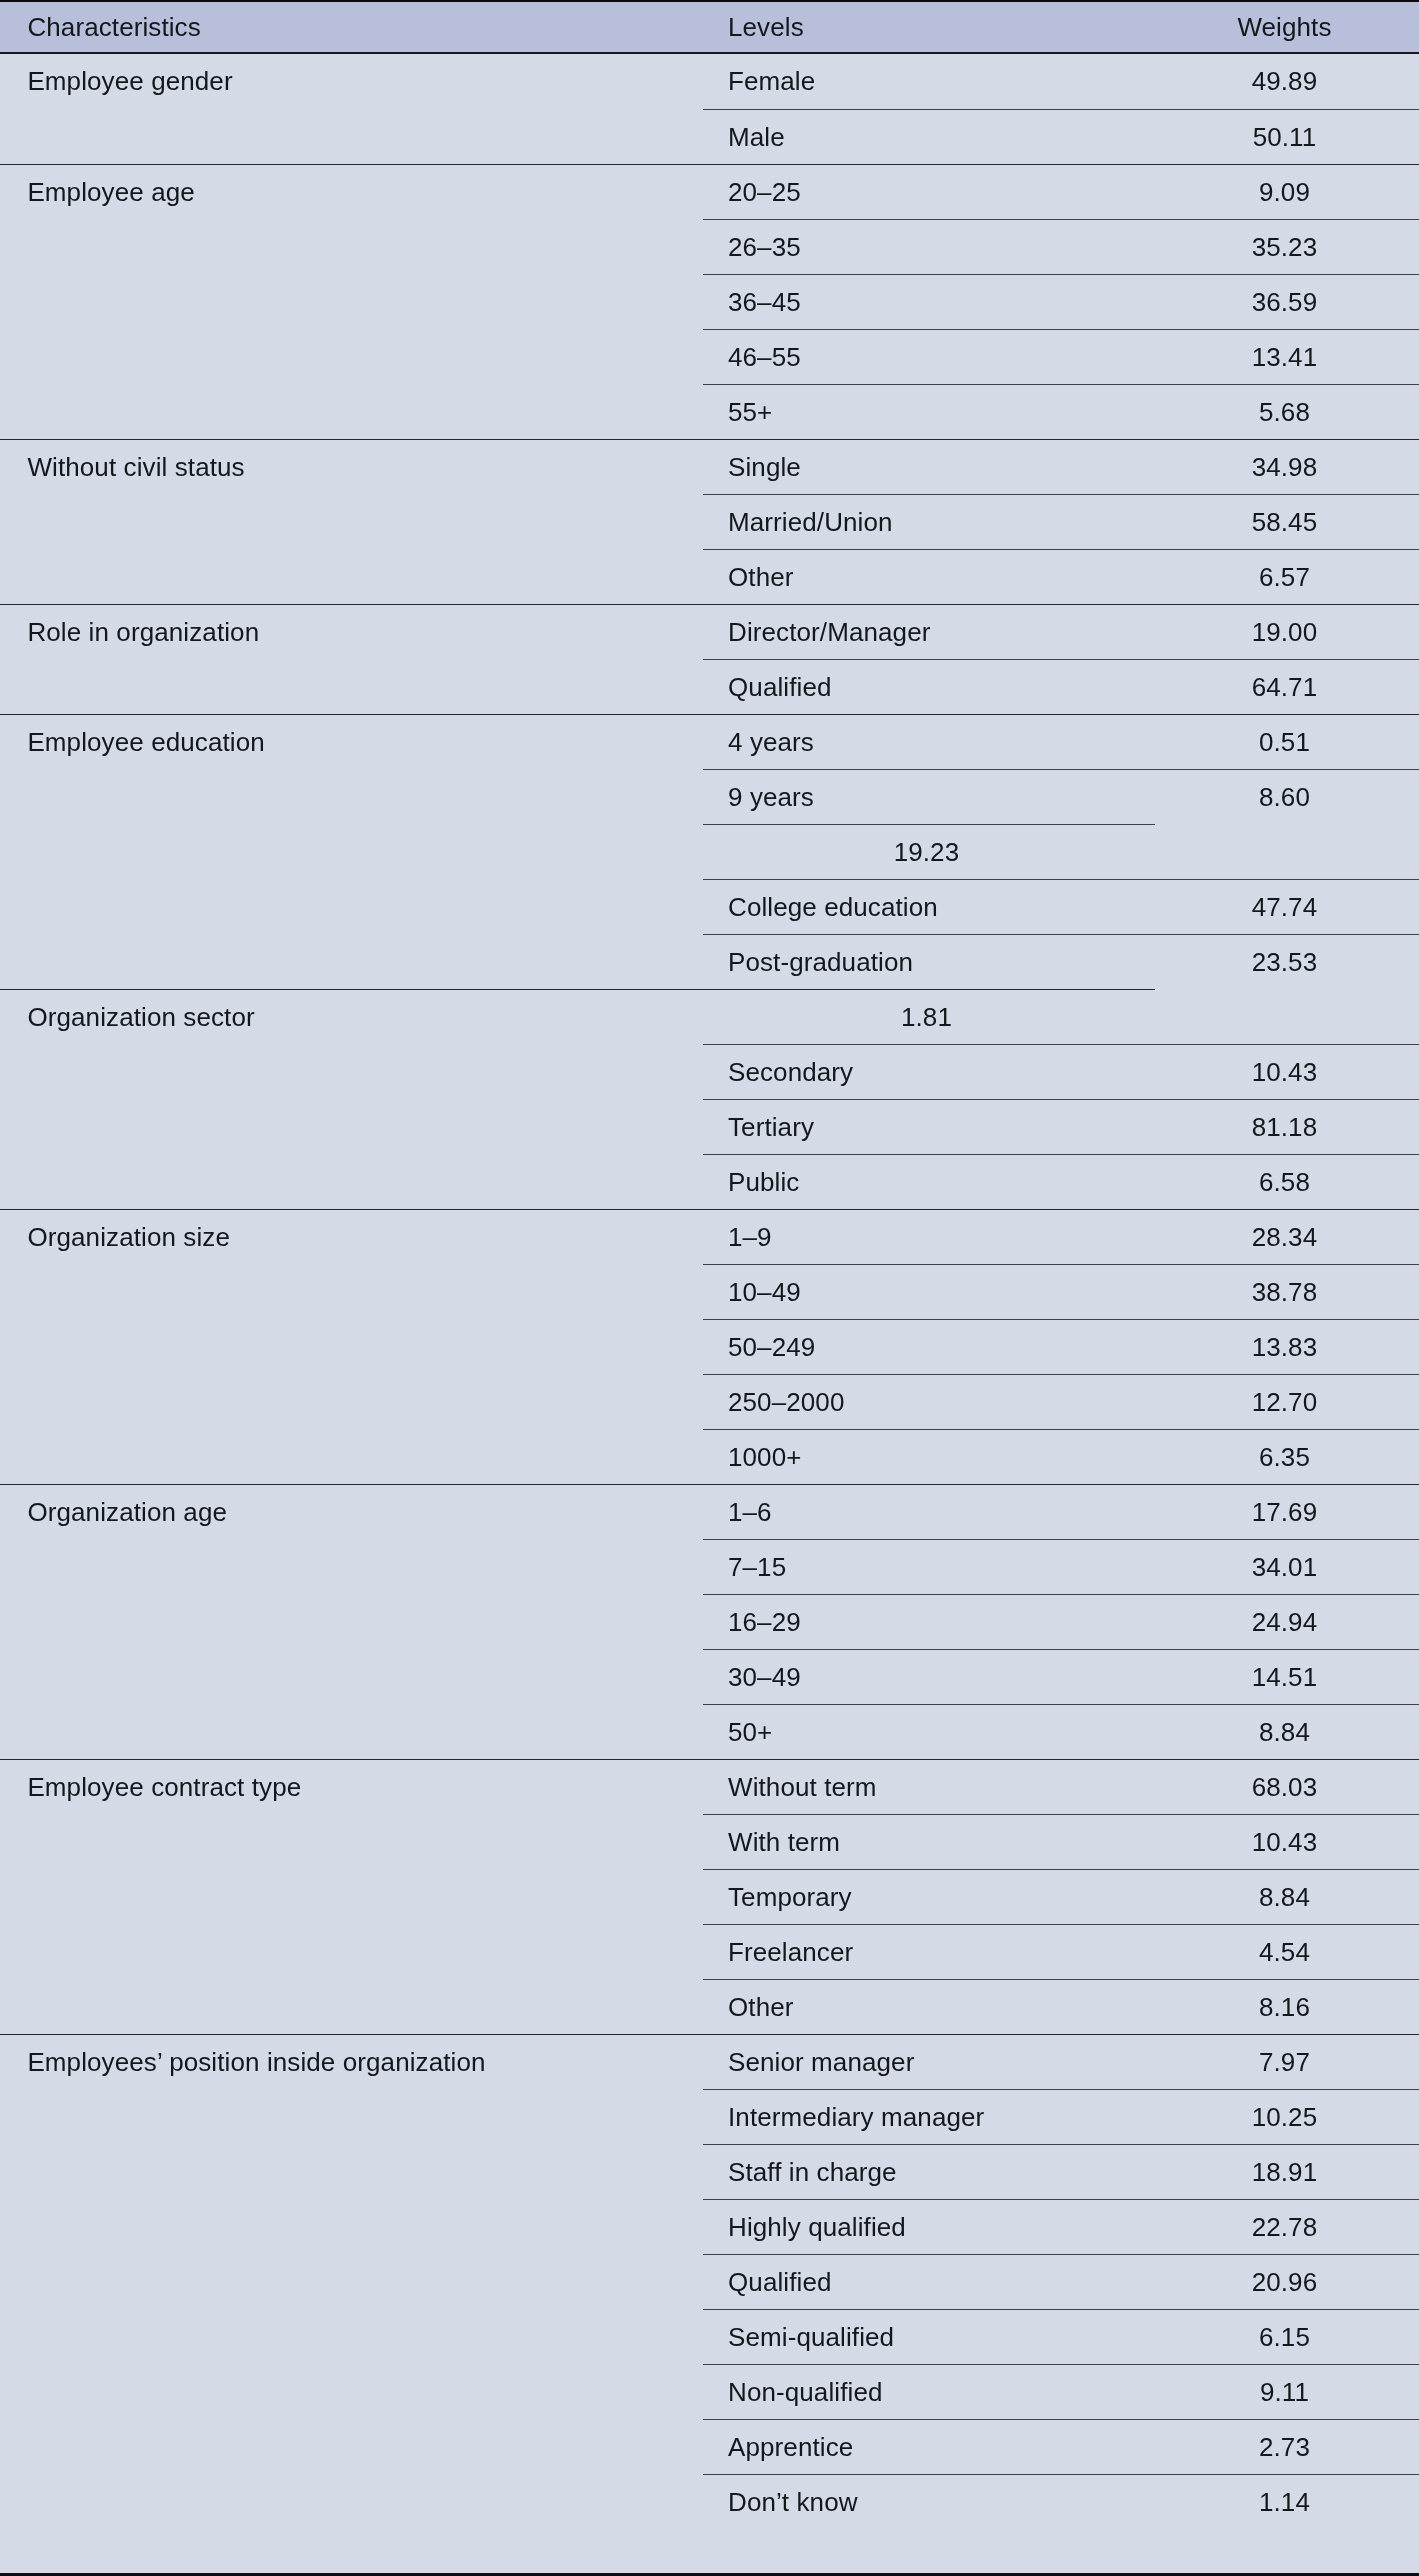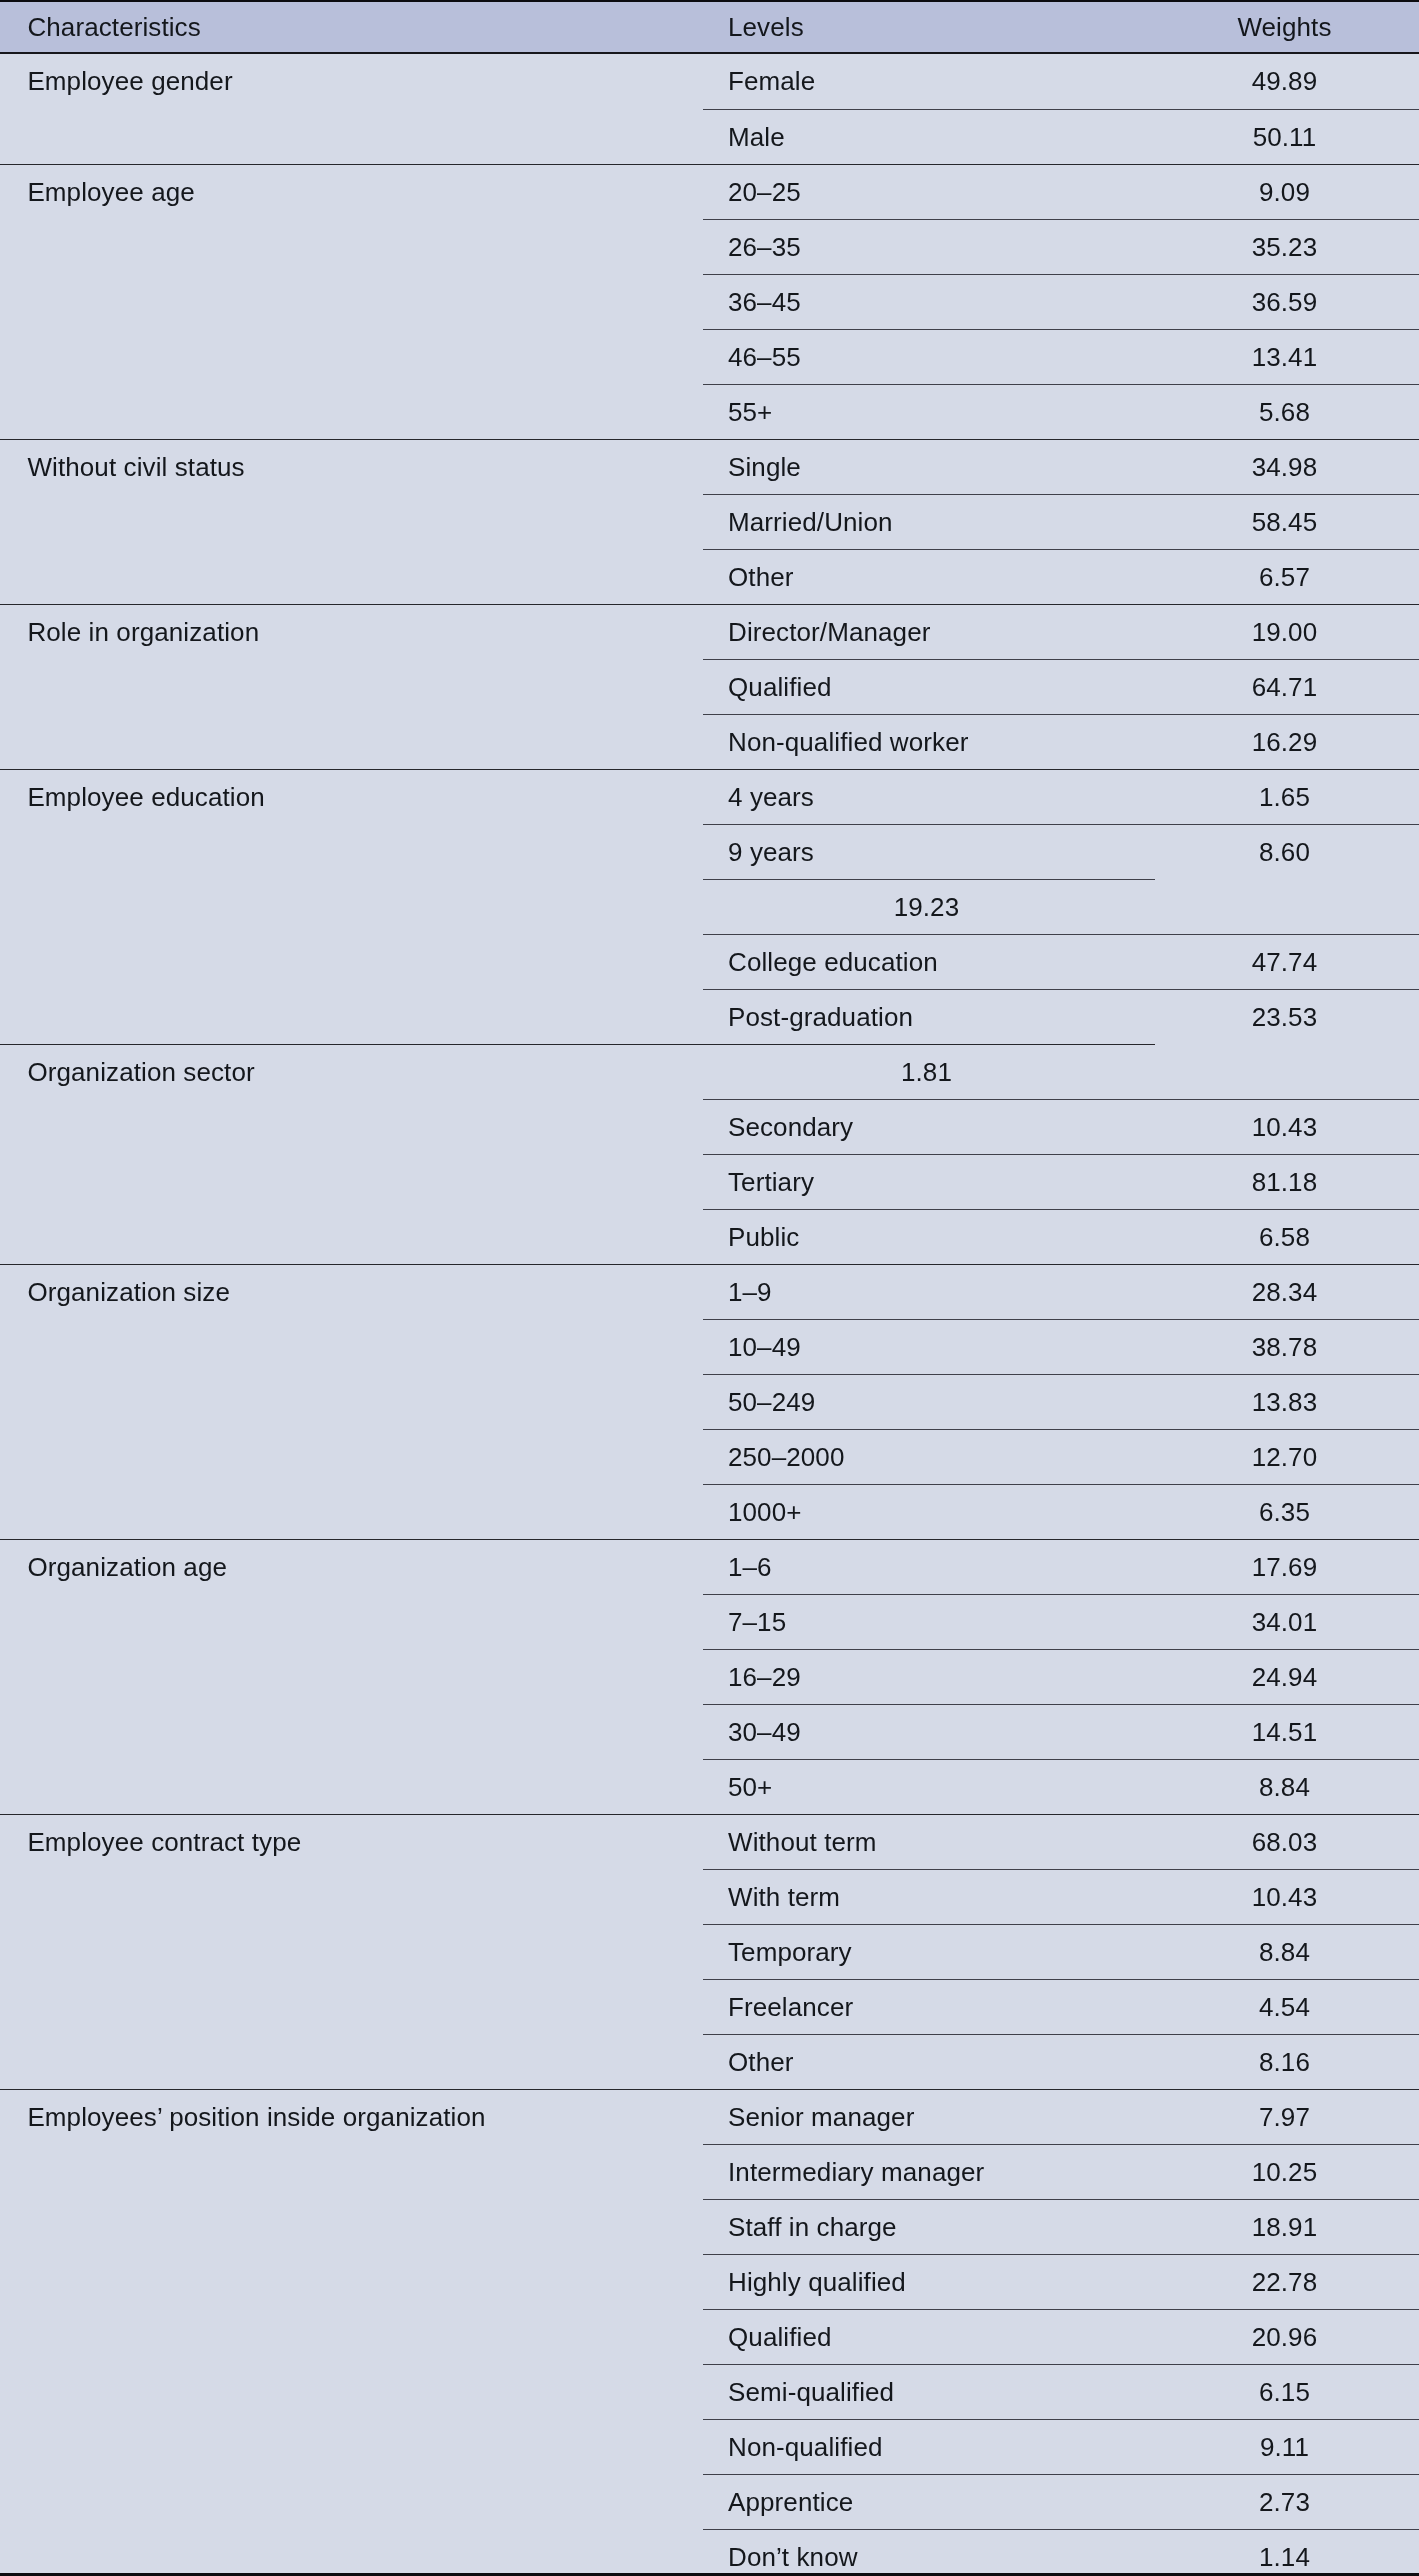--- a/index.html
+++ b/index.html
@@ -121,29 +121,24 @@
       <div class="row group-start">
         <div class="cell char">Role in organization</div>
         <div class="cell level">Director/Manager</div>
         <div class="cell weight">19.00</div>
       </div>
       <div class="row sub">
         <div class="cell char"></div>
         <div class="cell level">Qualified</div>
         <div class="cell weight">64.71</div>
       </div>
-      <div class="row sub">
-        <div class="cell char"></div>
-        <div class="cell level">Non-qualified worker</div>
-        <div class="cell weight">16.29</div>
-      </div>
       <div class="row group-start">
         <div class="cell char">Employee education</div>
         <div class="cell level">4 years</div>
-        <div class="cell weight">1.65</div>
+        <div class="cell weight">0.51</div>
       </div>
       <div class="row sub">
         <div class="cell char"></div>
         <div class="cell level">9 years</div>
         <div class="cell weight">8.60</div>
       </div>
       <div class="row sub">
         <div class="cell char"></div>
         <div class="cell weight">19.23</div>
       </div>

